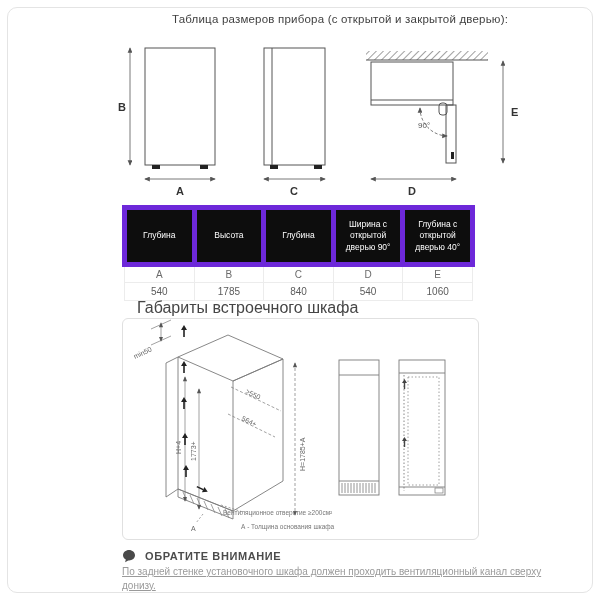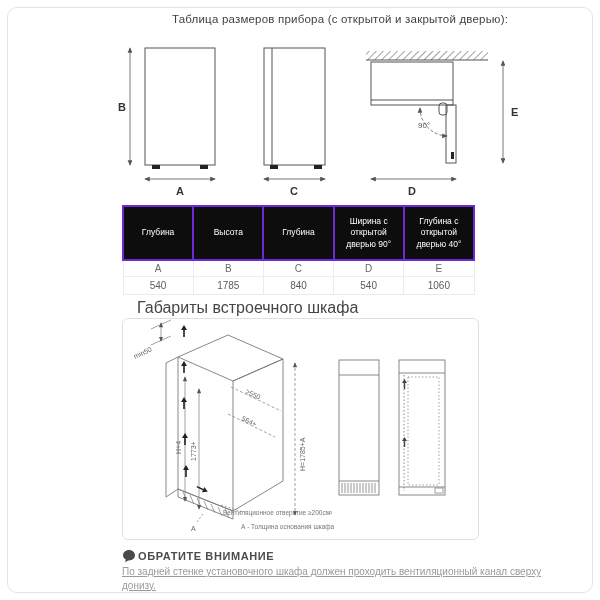--- a/index.html
+++ b/index.html
@@ -6,28 +6,28 @@
   body{
     width:600px;height:600px;position:relative;background:#fff;
     font-family:"Liberation Sans",sans-serif;overflow:hidden;
   }
   .page-border{position:absolute;left:7px;top:7px;right:7px;bottom:7px;
     border:1px solid #e4e4e4;border-radius:10px;}
   .title{position:absolute;left:160px;top:13px;font-size:11.5px;color:#3f3f3f;letter-spacing:.2px;margin-left:12px;}
   .diagrams{position:absolute;left:118px;top:40px;}
   .dim-table{position:absolute;left:122px;top:205px;width:353px;border-collapse:collapse;table-layout:fixed;}
   .dim-table th{background:#0d0d0d;color:#fff;font-size:8.5px;font-weight:500;
-    padding:4px 2px;border:2px solid #6d28d9;text-align:center;vertical-align:middle;height:44px;line-height:1.3;}
+    padding:4px 2px;border:5px solid #6d28d9;text-align:center;vertical-align:middle;height:44px;line-height:1.3;}
   .dim-table td{font-size:10px;color:#5c5c5c;text-align:center;padding:3px 16px;
     border:1px solid #ececec;background:#fff;}
   .dim-table tr.letters td{color:#6a6a6a;padding:2px;}
   .section-title{position:absolute;left:137px;top:299px;font-size:16px;color:#454545;}
   .cabinet-box{position:absolute;left:122px;top:318px;width:355px;height:220px;
     border:1px solid #e0e0e0;border-radius:6px;}
-  .note-head{position:absolute;left:122px;top:549px;display:flex;align-items:center;gap:2px;}
+  .note-head{position:absolute;left:122px;top:549px;display:flex;align-items:center;gap:9px;}
   .note-title{font-size:11px;font-weight:bold;color:#4c4c4c;letter-spacing:.6px;}
   .note-text{position:absolute;left:122px;top:565px;width:450px;font-size:10px;
     color:#9a9a9a;line-height:1.35;text-decoration:underline;}
   svg text{font-family:"Liberation Sans",sans-serif;}
   .dimlabel{font-weight:bold;font-size:11px;fill:#333;}
   .smalldim{font-size:7px;fill:#666;}
   .tinydim{font-size:6.5px;fill:#777;}
 </style>
 </head>
 <body>

